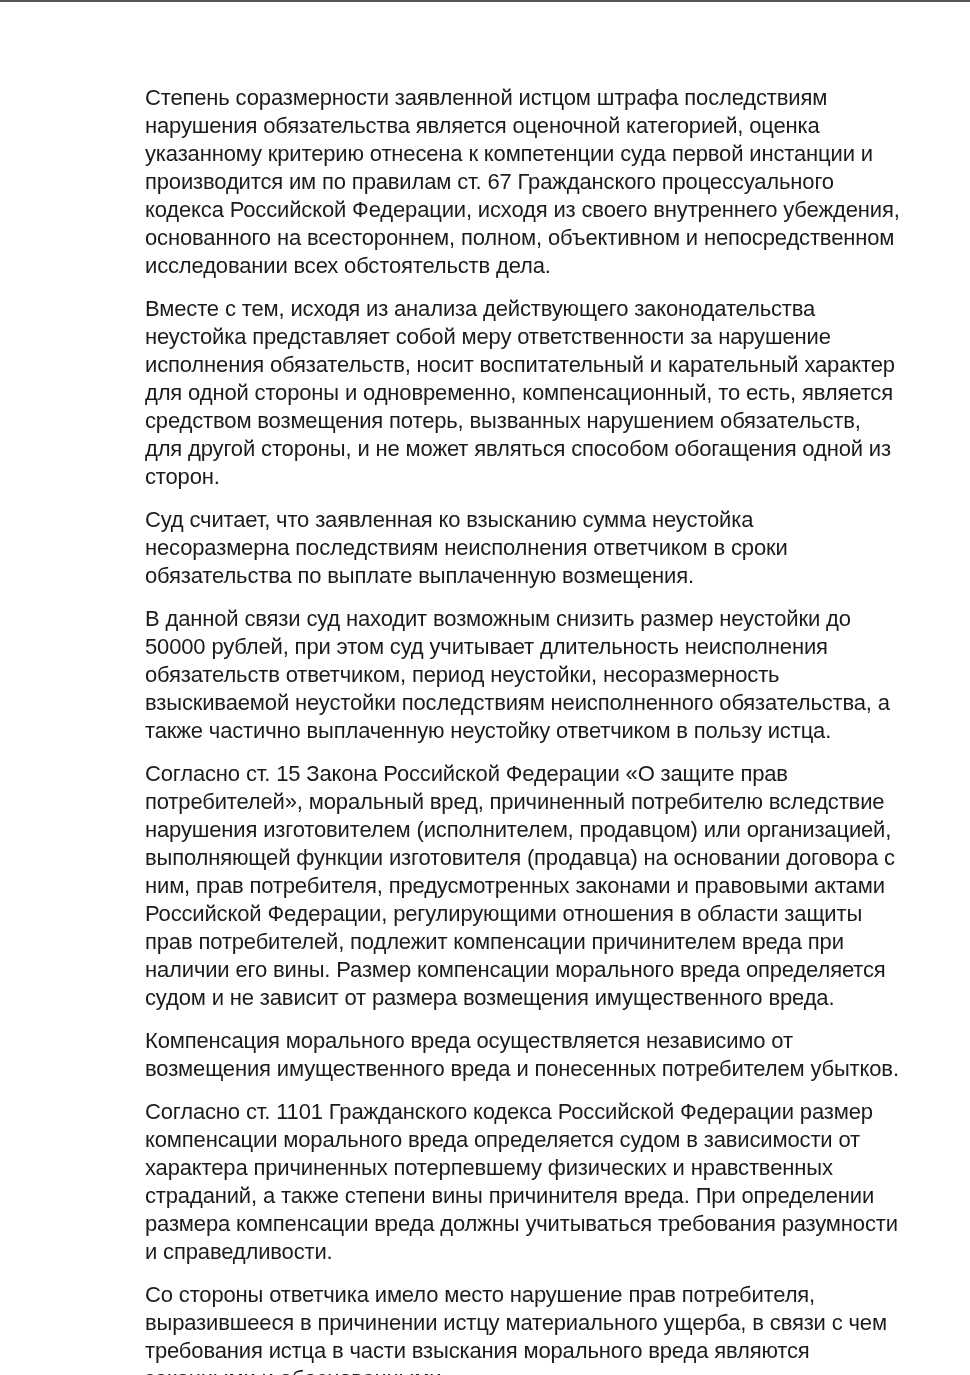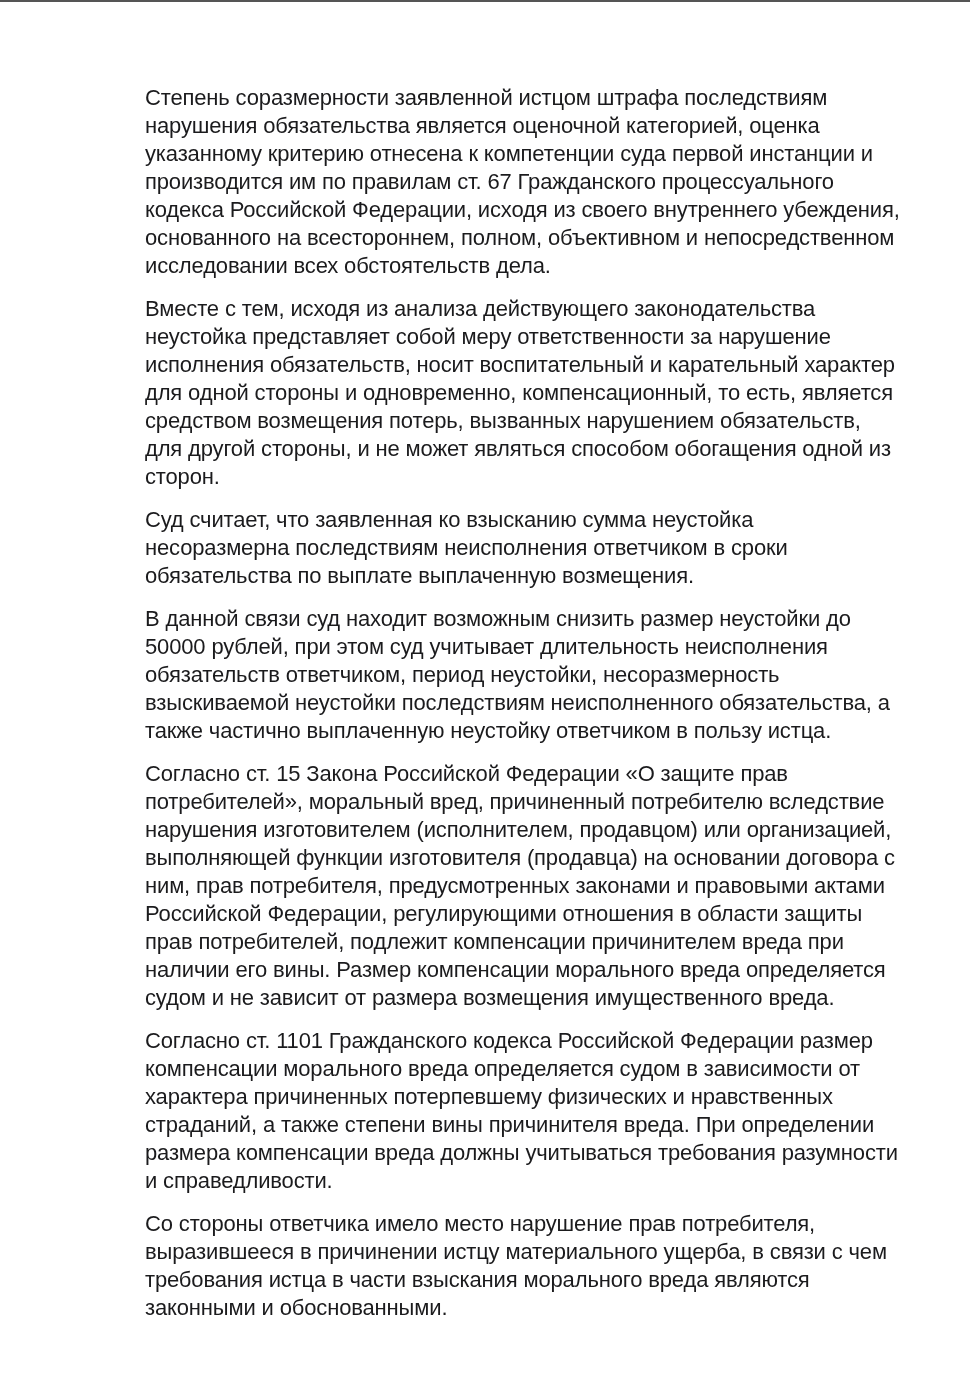--- a/index.html
+++ b/index.html
@@ -52,16 +52,17 @@
 <body>
 
 <div class="page">
   <div class="top-edge"></div>
   <div class="content">
     <p>Степень соразмерности заявленной истцом штрафа последствиям нарушения обязательства является оценочной категорией, оценка указанному критерию отнесена к компетенции суда первой инстанции и производится им по правилам ст. 67 Гражданского процессуального кодекса Российской Федерации, исходя из своего внутреннего убеждения, основанного на всестороннем, полном, объективном и непосредственном исследовании всех обстоятельств дела.</p>
     <p>Вместе с тем, исходя из анализа действующего законодательства неустойка представляет собой меру ответственности за нарушение исполнения обязательств, носит воспитательный и карательный характер для одной стороны и одновременно, компенсационный, то есть, является средством возмещения потерь, вызванных нарушением обязательств, для другой стороны, и не может являться способом обогащения одной из сторон.</p>
     <p>Суд считает, что заявленная ко взысканию сумма неустойка несоразмерна последствиям неисполнения ответчиком в сроки обязательства по выплате выплаченную возмещения.</p>
     <p>В данной связи суд находит возможным снизить размер неустойки до 50000 рублей, при этом суд учитывает длительность неисполнения обязательств ответчиком, период неустойки, несоразмерность взыскиваемой неустойки последствиям неисполненного обязательства, а также частично выплаченную неустойку ответчиком в пользу истца.</p>
     <p>Согласно ст. 15 Закона Российской Федерации «О защите прав потребителей», моральный вред, причиненный потребителю вследствие нарушения изготовителем (исполнителем, продавцом) или организацией, выполняющей функции изготовителя (продавца) на основании договора с ним, прав потребителя, предусмотренных законами и правовыми актами Российской Федерации, регулирующими отношения в области защиты прав потребителей, подлежит компенсации причинителем вреда при наличии его вины. Размер компенсации морального вреда определяется судом и не зависит от размера возмещения имущественного вреда.</p>
+    <p>Компенсация морального вреда осуществляется независимо от возмещения имущественного вреда и понесенных потребителем убытков.</p>
     <p>Согласно ст. 1101 Гражданского кодекса Российской Федерации размер компенсации морального вреда определяется судом в зависимости от характера причиненных потерпевшему физических и нравственных страданий, а также степени вины причинителя вреда. При определении размера компенсации вреда должны учитываться требования разумности и справедливости.</p>
     <p>Со стороны ответчика имело место нарушение прав потребителя, выразившееся в причинении истцу материального ущерба, в связи с чем требования истца в части взыскания морального вреда являются законными и обоснованными.</p>
   </div>
 </div>
 
 </body></html>

